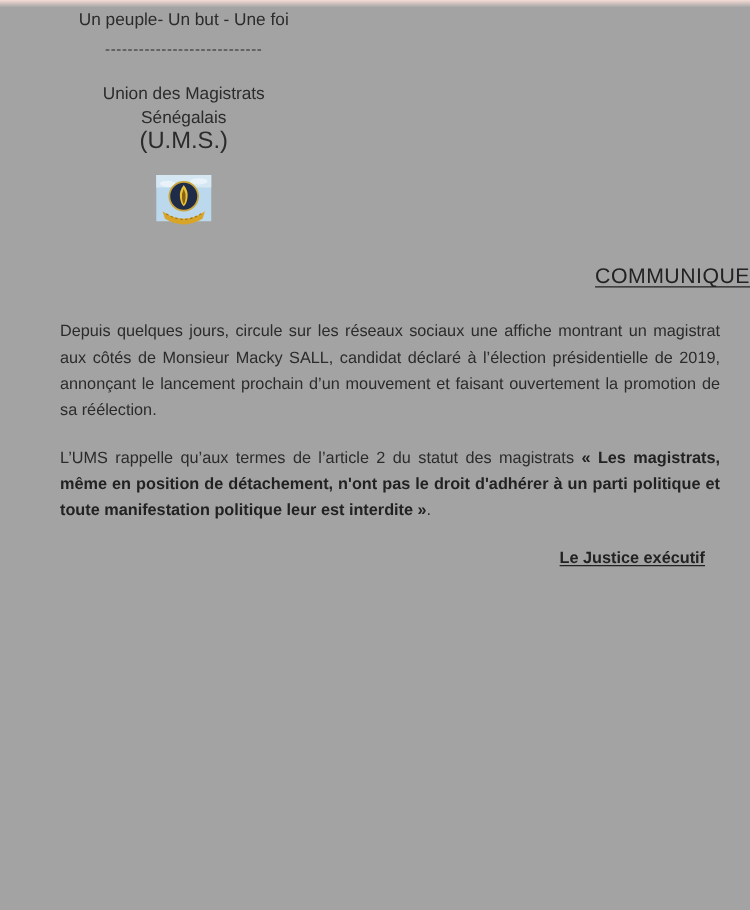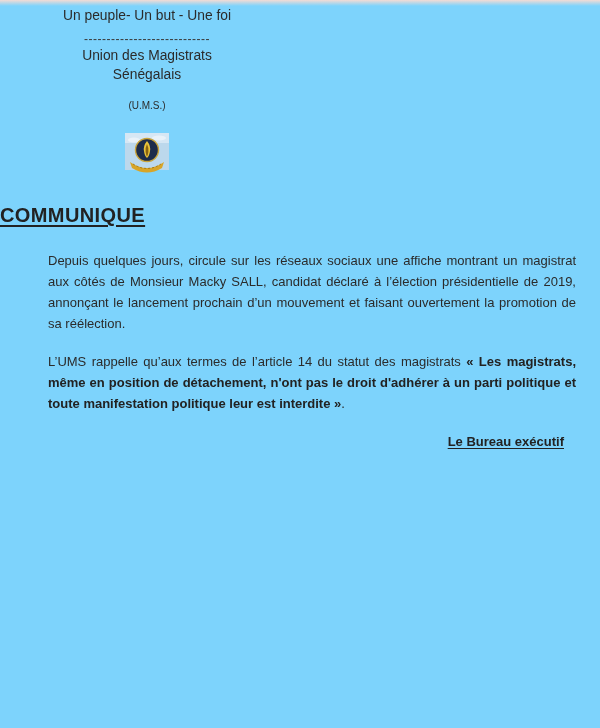--- a/index.html
+++ b/index.html
@@ -1,46 +1,46 @@
 <!DOCTYPE html>
 <html><head>
 <meta charset="utf-8">
 <style>
   html, body { margin: 0; padding: 0; background: #ffffff; }
   .page {
     position: relative;
     width: 600px;
     height: 728px;
-    background: #7dd3fc;
+    background: #a3a3a3;
     font-family: "Liberation Sans", sans-serif;
     color: #2b2b2b;
     overflow: hidden;
   }
   .top-edge {
     position: absolute;
     top: 0; left: 0; right: 0;
     height: 6px;
     background: linear-gradient(180deg, #f4dbd4 0%, rgba(255,255,255,0) 100%);
   }
   .header-block {
     padding-top: 6px;
     margin-left: 48px;
     width: 198px;
     text-align: center;
   }
   .motto { font-size: 13.8px; line-height: 19px; }
   .separator { font-size: 12px; line-height: 14px; letter-spacing: 0.5px; margin-top: 7px; color: #383838; }
-  .org { font-size: 13.8px; line-height: 19px; margin-top: 0; }
-  .acronym { font-size: 10px; line-height: 19px; margin-top: 12px; }
+  .org { font-size: 13.8px; line-height: 19px; margin-top: 19px; }
+  .acronym { font-size: 19px; line-height: 19px; margin-top: 0; }
   .logo-wrap { margin-top: 16px; height: 46px; }
   .doc-title {
-    text-align: left;
+    text-align: right;
     margin-top: 27px;
-    font-size: 20px;
-    font-weight: bold;
+    font-size: 17px;
+    font-weight: normal;
     letter-spacing: 0.4px;
     color: #222222;
   }
   .doc-title span { text-decoration: underline; text-underline-offset: 3px; }
   .content {
     margin-left: 48px;
     width: 528px;
     font-size: 13px;
     line-height: 21px;
     text-align: justify;
@@ -89,18 +89,18 @@
       </svg>
     </div>
   </div>
 
   <div class="doc-title">
     <span>COMMUNIQUE</span>
   </div>
 
   <div class="content">
     <p class="first">Depuis quelques jours, circule sur les réseaux sociaux une affiche montrant un magistrat aux côtés de Monsieur Macky SALL, candidat déclaré à l’élection présidentielle de 2019, annonçant le lancement prochain d’un mouvement et faisant ouvertement la promotion de sa réélection.</p>
-    <p><span>L’UMS rappelle qu’aux termes de l’article 14 du statut des magistrats </span><span class="quote-bold">« Les magistrats, même en position de détachement, n'ont pas le droit d'adhérer à un parti politique et toute manifestation politique leur est interdite »</span><span>.</span></p>
+    <p><span>L’UMS rappelle qu’aux termes de l’article 2 du statut des magistrats </span><span class="quote-bold">« Les magistrats, même en position de détachement, n'ont pas le droit d'adhérer à un parti politique et toute manifestation politique leur est interdite »</span><span>.</span></p>
     <div class="signature">
-      <span>Le Bureau exécutif</span>
+      <span>Le Justice exécutif</span>
     </div>
   </div>
 </div>
 
 </body></html>

